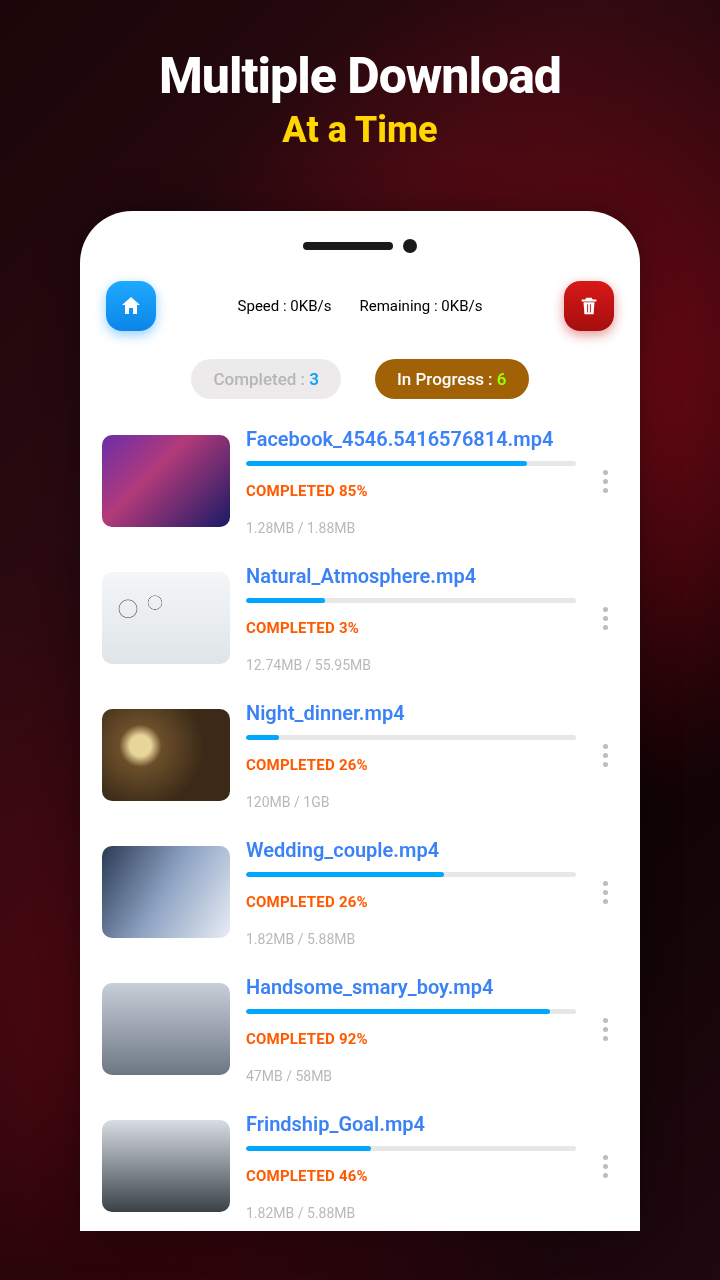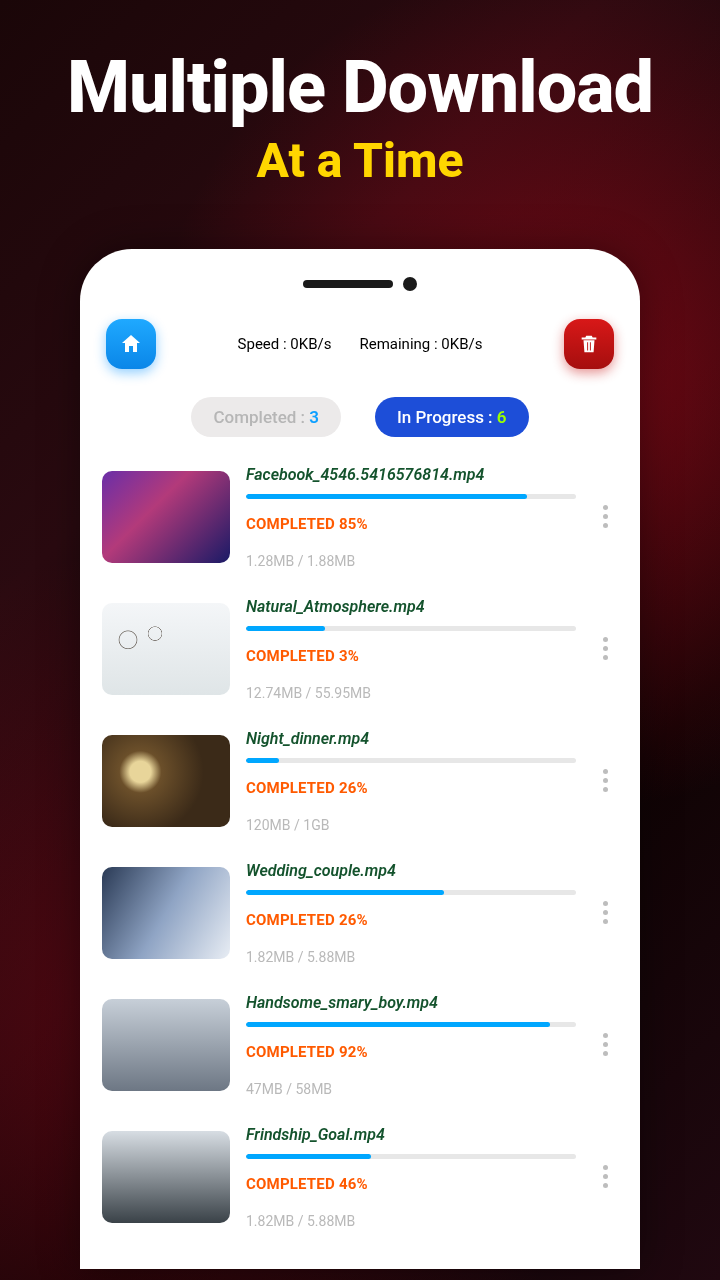--- a/index.html
+++ b/index.html
@@ -6,50 +6,50 @@
   html, body { width: 720px; height: 1280px; overflow: hidden; font-family: -apple-system, BlinkMacSystemFont, "Segoe UI", Roboto, Arial, sans-serif; }
   body {
     background:
       radial-gradient(circle at 80% 30%, rgba(200,10,30,0.5) 0%, rgba(0,0,0,0) 40%),
       radial-gradient(circle at 20% 80%, rgba(160,10,30,0.4) 0%, rgba(0,0,0,0) 40%),
       linear-gradient(135deg, #1a0608 0%, #2a0a10 30%, #0f0304 70%, #200810 100%);
     background-color: #120407;
     display: flex; flex-direction: column; align-items: center;
   }
   .hero { text-align: center; margin-top: 50px; }
-  .hero h1 { color: #fff; font-size: 72px; font-weight: 800; letter-spacing: -1px; line-height: 1.05; }
-  .hero h2 { color: #ffd600; font-size: 48px; font-weight: 800; margin-top: 6px; }
+  .hero h1 { color: #fff; font-size: 50px; font-weight: 800; letter-spacing: -1px; line-height: 1.05; }
+  .hero h2 { color: #ffd600; font-size: 36px; font-weight: 800; margin-top: 6px; }
 
   .phone {
     width: 560px; height: 1020px; background: #fff; border-radius: 52px 52px 0 0;
     margin-top: 60px; padding: 20px 18px 0 18px; position: relative; overflow: hidden;
     box-shadow: 0 0 40px rgba(0,0,0,0.4);
   }
   .notch { display:flex; justify-content:center; align-items:center; gap:10px; margin-top:8px; }
   .speaker { width: 90px; height: 8px; background:#1a1a1a; border-radius: 4px; }
   .cam { width: 14px; height: 14px; background:#1a1a1a; border-radius: 50%; }
 
   .topbar { display:flex; align-items:center; justify-content:space-between; margin-top: 28px; padding: 0 8px; }
   .home-btn { width:50px; height:50px; border-radius:16px; background: linear-gradient(180deg,#1fa9ff,#0a86e8); display:flex; align-items:center; justify-content:center; box-shadow:0 4px 12px rgba(17,150,255,0.45); }
   .trash-btn { width:50px; height:50px; border-radius:16px; background: linear-gradient(180deg,#d81818,#a50e0e); display:flex; align-items:center; justify-content:center; box-shadow:0 4px 12px rgba(200,20,20,0.45); }
   .stats { flex:1; display:flex; justify-content:center; gap:28px; color:#000; font-size:15px; }
   .stats span b { font-weight:400; }
 
   .tabs { display:flex; justify-content:center; gap:34px; margin-top:28px; }
   .tab { padding: 10px 22px; border-radius: 22px; font-size:17px; font-weight:500; }
   .tab.completed { background:#eceaea; color:#b6b6b6; }
   .tab.completed .num { color:#0ea0ff; font-weight:600; }
-  .tab.progress { background:#1d4ed8; color:#fff; }
+  .tab.progress { background:#a16207; color:#fff; }
   .tab.progress .num { color:#9bff00; font-weight:600; }
 
   .list { margin-top: 28px; padding: 0 4px; }
   .row { display:flex; align-items:center; gap:16px; margin-bottom:28px; }
   .thumb { width:128px; height:92px; border-radius:10px; flex-shrink:0; background:#888; }
   .rowbody { flex:1; min-width:0; }
-  .fname { font-size:16px; font-weight:600; color:#14532d; margin-bottom:10px; white-space:nowrap; overflow:hidden; text-overflow:ellipsis;font-style:italic; }
+  .fname { font-size:20px; font-weight:600; color:#3b82f6; margin-bottom:10px; white-space:nowrap; overflow:hidden; text-overflow:ellipsis; }
   .barbg { width:100%; height:5px; background:#e7e7e7; border-radius:3px; overflow:hidden; }
   .barfill { height:100%; background:#00a7ff; border-radius:3px; }
   .status { color:#ff5a00; font-weight:700; font-size:15px; margin-top:16px; letter-spacing:0.2px; }
   .sizes { color:#b9b9b9; font-size:14px; margin-top:20px; }
   .more { width:26px; display:flex; flex-direction:column; align-items:center; gap:4px; flex-shrink:0; }
   .more span { width:5px; height:5px; background:#bdbdbd; border-radius:50%; }
 
   
   .th1 { background: linear-gradient(135deg,#6a2ea8,#b33a7a 40%,#1a1a66); }
   .th2 { background: linear-gradient(180deg,#f4f6f8,#dfe5e7); position:relative; }

